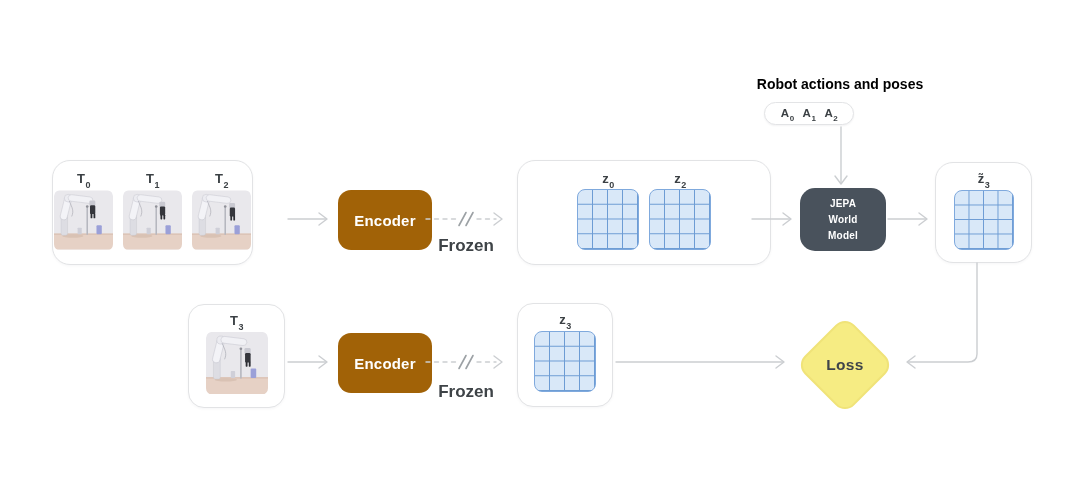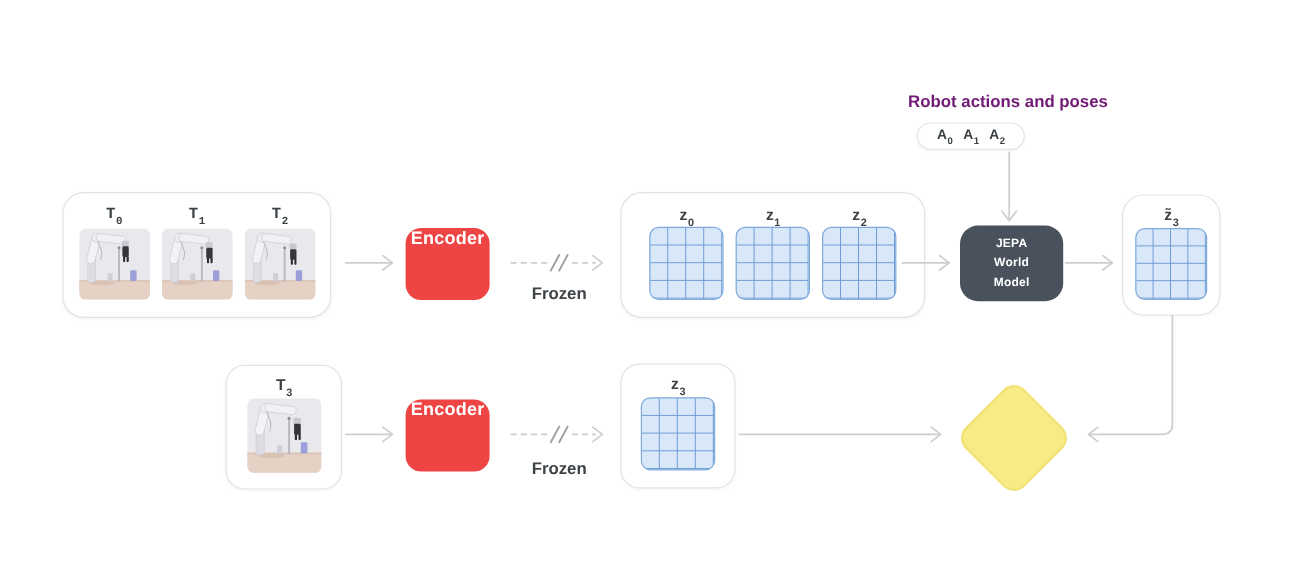--- a/index.html
+++ b/index.html
@@ -11,22 +11,22 @@
   .wbox{
     position:absolute;background:#ffffff;border:1.5px solid #E2E3E5;
     border-radius:18px;box-shadow:0 1px 3px rgba(20,20,40,.04);
     box-sizing:border-box;
   }
   
   .tok{font-size:13px;font-weight:bold;color:#3B4044;line-height:15px;height:15px;}
   .tok sub{font-size:9px;font-weight:bold;position:relative;top:1px;left:0.5px;}
   
   .encoder{
-    position:absolute;width:70px;height:60px;border-radius:13px;background:#ef4444;
-    display:flex;align-items:flex-start;justify-content:center;
+    position:absolute;width:94px;height:60px;border-radius:13px;background:#a16207;
+    display:flex;align-items:center;justify-content:center;
     color:#ffffff;font-size:15px;font-weight:bold;letter-spacing:.2px;
   }
   
   .row-items{display:flex;justify-content:center;gap:10px;padding-top:10px;}
   .col-item{display:flex;flex-direction:column;align-items:center;gap:3px;}
   .robot-img{width:59px;height:62px;}
   .robot-img svg{width:100%;height:100%;display:block;border-radius:7px;}
   .robot-img-lg{width:62px;height:64px;}
   
   .robot-f1 .gripper{transform:translate(1.5px,2px);}
@@ -45,34 +45,34 @@
   .zgrid.small{width:60px;height:60px;}
   
   .jepa{
     position:absolute;left:800px;top:188px;width:86px;height:63px;border-radius:15px;
     background:#49525C;display:flex;flex-direction:column;align-items:center;justify-content:center;
     color:#ffffff;font-size:10px;font-weight:bold;line-height:16px;letter-spacing:.2px;
   }
   
   .actions-title{
     position:absolute;left:730px;top:76px;width:220px;text-align:center;
-    font-size:14px;font-weight:bold;color:#701a75;
+    font-size:14px;font-weight:bold;color:#000000;
   }
   .actions-box{
     position:absolute;left:764px;top:102px;width:90px;height:23px;border-radius:12px;
     background:#ffffff;border:1.4px solid #E3E4E6;box-sizing:border-box;
     display:flex;align-items:center;justify-content:center;gap:9px;
     box-shadow:0 1px 2px rgba(20,20,40,.05);
   }
   .actions-box .tok{font-size:11.5px;height:13px;line-height:13px;}
   .actions-box .tok sub{font-size:8px;}
   
   .frozen{
     position:absolute;width:80px;text-align:center;
-    font-size:14px;font-weight:bold;color:#3E4347;
+    font-size:17px;font-weight:bold;color:#3E4347;
   }
   
   .loss-diamond{
     position:absolute;left:810px;top:330px;width:70px;height:70px;
     background:#F6EC83;border:2px solid #F0E378;border-radius:13px;box-sizing:border-box;
     transform:rotate(45deg);
   }
   .loss-label{
     position:absolute;left:810px;top:330px;width:70px;height:70px;
     display:flex;align-items:center;justify-content:center;
@@ -82,21 +82,21 @@
   svg.conn{position:absolute;overflow:visible;}
   svg.conn path{stroke:#CBCED1;stroke-width:1.4;fill:none;stroke-linecap:round;stroke-linejoin:round;}
   svg.conn path.dash{stroke-dasharray:4 4.5;}
   svg.conn path.slash{stroke:#9CA1A5;stroke-width:1.6;}
 </style>
 </head>
 <body>
 
 <div class="canvas">
 
-  <div class="wbox" style="left:52px;top:160px;width:224px;height:105px;font-family:Liberation Mono, monospace;">
+  <div class="wbox" style="left:52px;top:160px;width:201px;height:105px;">
     <div class="row-items">
       <div class="col-item">
         <div class="tok"><span>T</span><sub>0</sub></div>
         <div class="robot-img">
             <svg viewBox="0 0 100 100" xmlns="http://www.w3.org/2000/svg" class="robot-f0">
     <rect x="0" y="0" width="100" height="100" rx="9" fill="#E9E8EC"></rect>
     <rect x="0" y="73" width="100" height="27" fill="#E6D1C5"></rect>
     <rect x="0" y="73" width="100" height="2" fill="#D9C0B2"></rect>
     <ellipse cx="32" cy="77" rx="18" ry="3" fill="#D9C2B4"></ellipse>
     <rect x="55" y="28" width="2.6" height="47" fill="#B6B7BF"></rect>
@@ -190,24 +190,20 @@
   </svg>
   <div class="frozen" style="left:426px;top:236px;">Frozen</div>
 
   <div class="wbox" style="left:517px;top:160px;width:254px;height:105px;">
     <div class="row-items">
       <div class="col-item">
         <div class="tok"><span>z</span><sub>0</sub></div>
         <div class="zgrid"></div>
       </div>
       <div class="col-item">
-        <div class="tok"><span>z</span><sub>1</sub></div>
-        <div class="zgrid"></div>
-      </div>
-      <div class="col-item">
         <div class="tok"><span>z</span><sub>2</sub></div>
         <div class="zgrid"></div>
       </div>
     </div>
   </div>
 
   <svg class="conn" style="left:751px;top:211px;" width="48" height="16">
     <path d="M1 8 H39"></path>
       <path d="M32 2 L40 8 L32 14"></path>
   </svg>
@@ -228,21 +224,21 @@
     <div>JEPA</div>
     <div>World</div>
     <div>Model</div>
   </div>
 
   <svg class="conn" style="left:887px;top:211px;" width="48" height="16">
     <path d="M1 8 H39"></path>
       <path d="M32 2 L40 8 L32 14"></path>
   </svg>
 
-  <div class="wbox" style="left:935px;top:162px;width:82px;height:101px;">
+  <div class="wbox" style="left:935px;top:162px;width:97px;height:101px;">
     <div class="col-item" style="padding-top:8px;gap:4px;">
       <div class="tok"><span>z̃</span><sub>3</sub></div>
       <div class="zgrid small"></div>
     </div>
   </div>
 
   <svg class="conn" style="left:896px;top:262px;" width="92" height="112">
     <path d="M81 1 V92 Q81 100 72 100 H12"></path>
     <path d="M19 94 L11 100 L19 106"></path>
   </svg>
@@ -300,14 +296,15 @@
       <div class="zgrid"></div>
     </div>
   </div>
 
   <svg class="conn" style="left:615px;top:354px;" width="178" height="16">
     <path d="M1 8 H168"></path>
       <path d="M161 2 L169 8 L161 14"></path>
   </svg>
 
   <div class="loss-diamond"></div>
+  <div class="loss-label">Loss</div>
 
 </div>
 
 </body></html>

